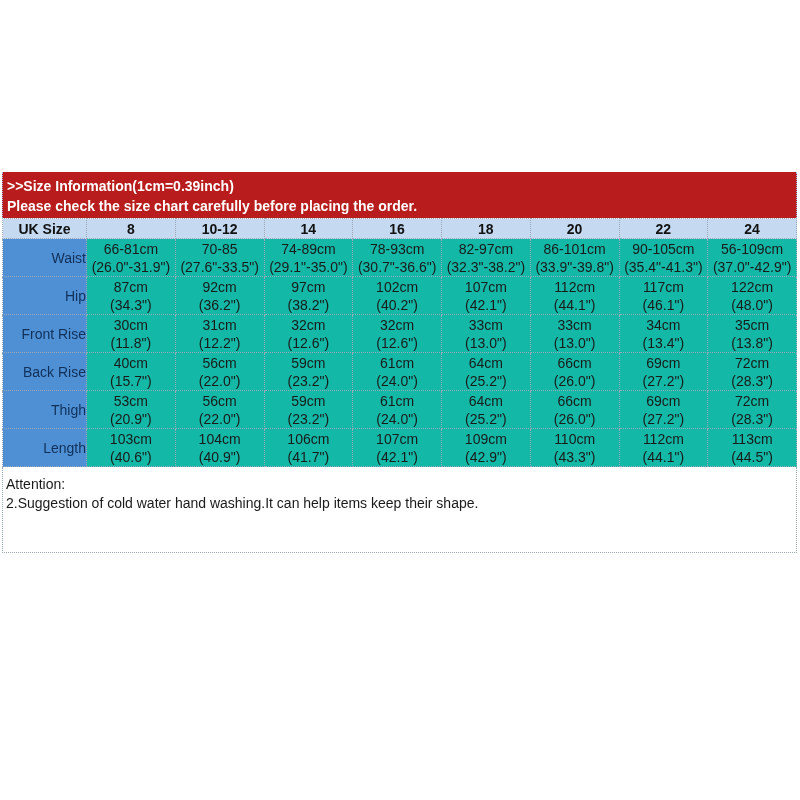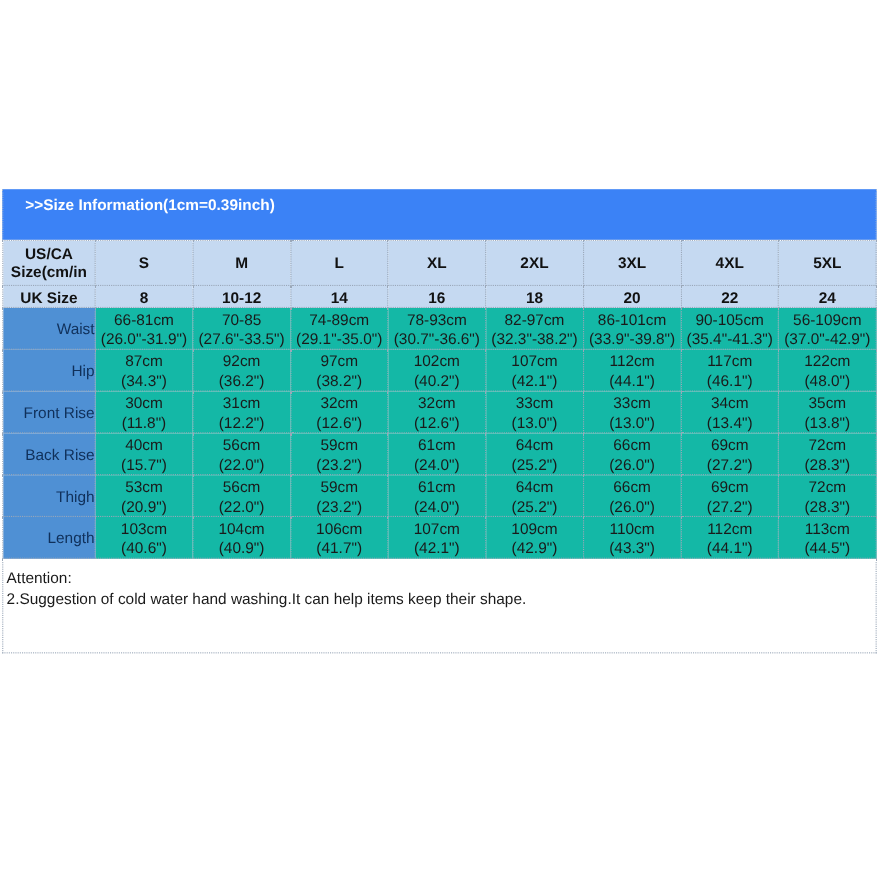--- a/index.html
+++ b/index.html
@@ -1,20 +1,20 @@
 <!DOCTYPE html>
 <html><head>
 <meta charset="utf-8">
 <style>
   html, body { margin: 0; padding: 0; background: #ffffff; }
   body { width: 800px; height: 800px; position: relative; overflow: hidden; font-family: "Liberation Sans", sans-serif; }
   .wrap { position: absolute; left: 2px; top: 172px; width: 795px; }
   .banner {
-    background: #3b82f6; color: #ffffff; font-weight: bold; font-size: 14px;
-    padding: 4px 4px 2px 20px; height: 40px; line-height: 20px; box-sizing: border-box;
+    background: #b91c1c; color: #ffffff; font-weight: bold; font-size: 14px;
+    padding: 4px 4px 2px 4px; height: 40px; line-height: 20px; box-sizing: border-box;
     height: 46px; padding-top: 4px;
     border-left: 1px dotted #9fb6d6; border-right: 1px dotted #9fb6d6;
   }
   .banner div { white-space: nowrap; }
   table { border-collapse: collapse; width: 795px; table-layout: fixed; }
   td { border: 1px dotted #9aa7b8; text-align: center; padding: 0; font-size: 14px; color: #1a1a1a; }
   col.lab { width: 84px; }
   tr.h td { background: #c5d9f1; font-weight: bold; color: #111; }
   tr.h1 td { height: 40px; line-height: 17px; }
   tr.h2 td, tr.h3 td { height: 19px; line-height: 18px; }
@@ -24,49 +24,36 @@
     border: 1px dotted #9aa7b8; border-top: none; padding: 8px 3px 4px 3px;
     font-size: 14px; line-height: 19px; color: #1a1a1a; height: 86px; box-sizing: border-box;
   }
 </style>
 </head>
 <body>
 
 <div class="wrap">
   <div class="banner">
     <div>&gt;&gt;Size Information(1cm=0.39inch)</div>
+    <div>Please check the size chart carefully before placing the order.</div>
   </div>
 
   <table>
     <colgroup>
       <col class="lab">
         <col>
         <col>
         <col>
         <col>
         <col>
         <col>
         <col>
         <col>
     </colgroup>
     <tbody id="tbody">
-        <tr class="h h1">
-          <td>
-            <div>US/CA</div>
-            <div>Size(cm/in</div>
-          </td>
-          <td>S</td>
-          <td>M</td>
-          <td>L</td>
-          <td>XL</td>
-          <td>2XL</td>
-          <td>3XL</td>
-          <td>4XL</td>
-          <td>5XL</td>
-        </tr>
         <tr class="h h2">
           <td>UK Size</td>
           <td>8</td>
           <td>10-12</td>
           <td>14</td>
           <td>16</td>
           <td>18</td>
           <td>20</td>
           <td>22</td>
           <td>24</td>

